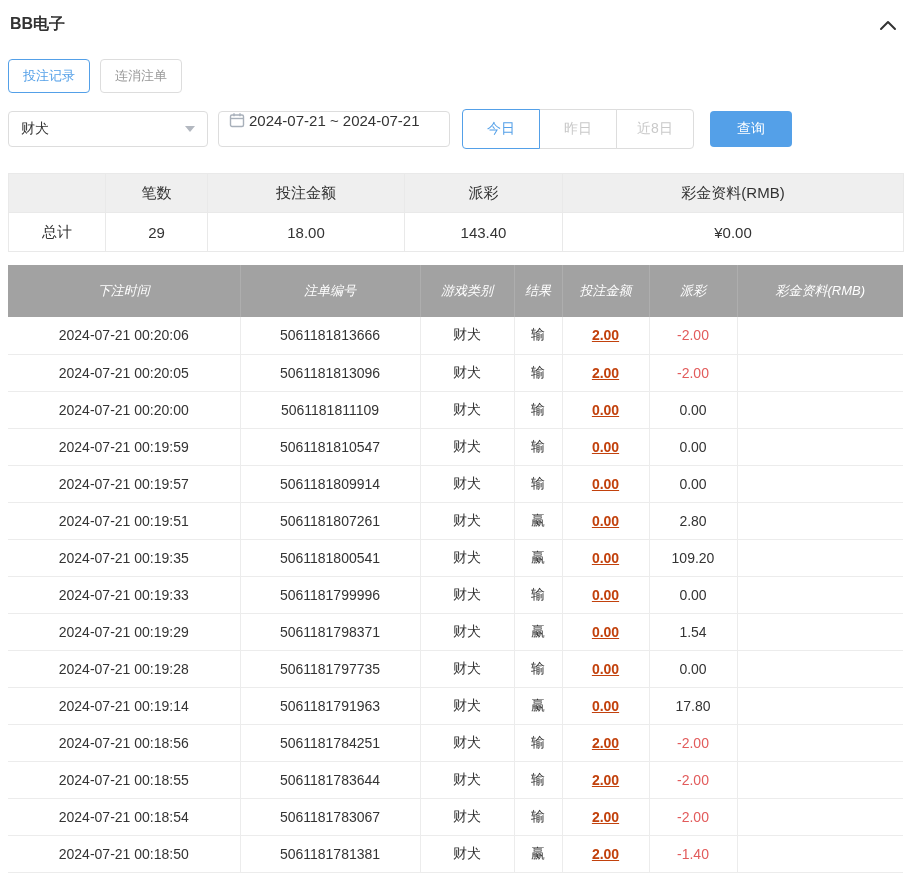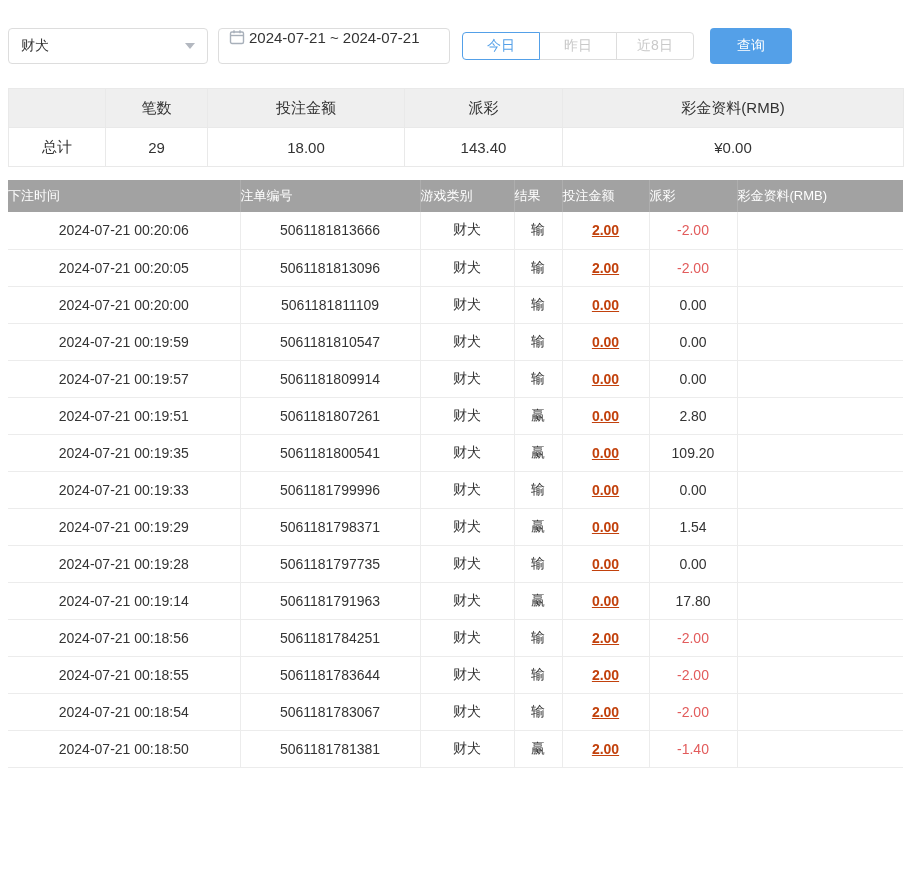--- a/index.html
+++ b/index.html
@@ -32,21 +32,21 @@
     padding: 0 12px; font-size: 14px; cursor: pointer; background: #fff;
   }
   .select-arrow { width: 0; height: 0; border-left: 5px solid transparent; border-right: 5px solid transparent; border-top: 6px solid #b3b8c0; }
   .date-box {
     margin-left: 10px; width: 232px; height: 36px; border: 1px solid #ddd; border-radius: 4px;
     display: flex; align-items: flex-start; padding: 0 10px; gap: 4px; background: #fff; cursor: pointer;
   }
   .date-text { font-size: 15px; color: #333; white-space: nowrap; }
   .seg-group { display: flex; margin-left: 12px; }
   .seg {
-    width: 78px; height: 28px; background: #fff; border: 1px solid #ddd;
+    width: 78px; height: 40px; background: #fff; border: 1px solid #ddd;
     font-size: 14px; color: #c9c9c9; cursor: pointer; margin-left: -1px;
   }
   .seg:first-child { border-radius: 4px 0 0 4px; margin-left: 0; }
   .seg:last-child { border-radius: 0 4px 4px 0; }
   .seg.active { color: #54a0e8; border-color: #54a0e8; position: relative; z-index: 1; }
   .search-btn {
     margin-left: 16px; width: 82px; height: 36px; background: #54a0e8; color: #fff;
     border: none; border-radius: 4px; font-size: 14px; cursor: pointer;
   }
 
@@ -56,38 +56,52 @@
   .summary th, .summary td {
     border: 1px solid #e9e9e9; height: 39px; text-align: center;
     font-size: 15px; font-weight: 400; color: #333;
   }
   .summary thead th { background: #efefef; }
 
   
   .bet-table { margin-top: 13px; }
   .bet-table thead th {
     background: #a2a2a2; color: #ffffff; font-size: 13px; font-weight: 400;
-    height: 32px; text-align: left; border-right: 1px solid #aeaeae;
+    height: 52px; text-align: center; border-right: 1px solid #aeaeae; font-style: italic;
   }
   .bet-table thead th:last-child { border-right: none; }
   .bet-table tbody td {
     height: 37px; text-align: center; font-size: 14px; color: #333;
     border: 1px solid #ececec; border-top: none; background: #fff;
   }
   .bet-table tbody td:first-child { border-left: none; }
   .bet-table tbody td:last-child { border-right: none; }
   .bet-link { color: #c2410c; text-decoration: underline; cursor: pointer; font-size: 14px; font-weight: bold; }
   .payout.neg { color: #e25b5b; }
 </style>
 </head>
 <body>
 
 <div class="page">
 
-
+  <div class="titlebar">
+    <div class="title">BB电子</div>
+    <button class="collapse-btn">
+      <span>
+        <svg width="18" height="12" viewBox="0 0 18 12">
+            <polyline points="2,10 9,3 16,10" fill="none" stroke="#333" stroke-width="2" stroke-linecap="round" stroke-linejoin="round"></polyline>
+          </svg>
+      </span>
+    </button>
+  </div>
+
+  <div class="tabs">
+    <button class="tab active">投注记录</button>
+    <button class="tab">连消注单</button>
+  </div>
 
   <div class="filters">
     <div class="select-box">
       <span>财犬</span>
       <span class="select-arrow"></span>
     </div>
 
     <div class="date-box">
       <span>
         <svg width="16" height="16" viewBox="0 0 16 16">

